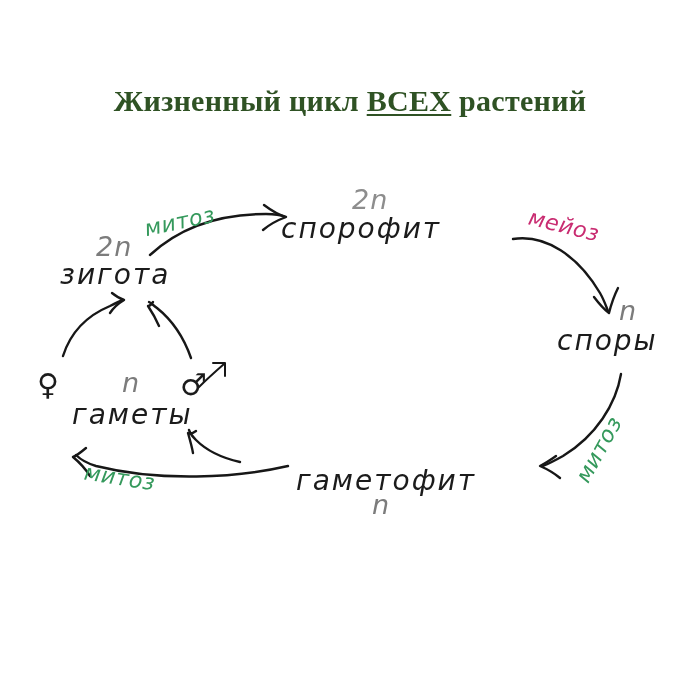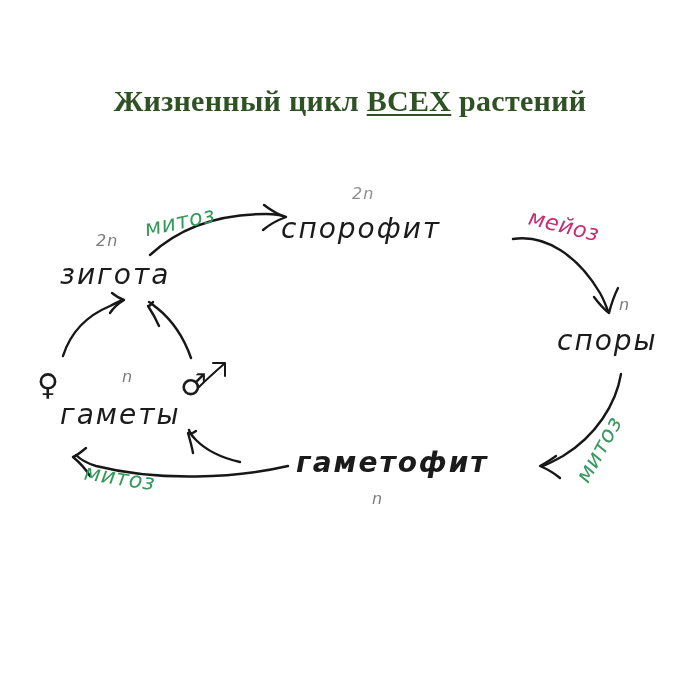--- a/index.html
+++ b/index.html
@@ -45,21 +45,21 @@
     font-style: italic;
     font-weight: 400;
     color: #1b1b1b;
     letter-spacing: 1px;
   }
   .hand.stage {
     font-size: 28px;
     letter-spacing: 2px;
   }
   .hand.ploidy {
-    font-size: 16px;
+    font-size: 27px;
     color: #8d8d8d;
     letter-spacing: 1px;
   }
   .hand.ploidy.dark {
     color: #7c7c7c;
   }
   .hand.process {
     font-size: 22px;
     color: #35995c;
     letter-spacing: 0.5px;
@@ -77,24 +77,24 @@
   
   #ploidy-zygote   { left: 96px;  top: 231px; }
   #label-zygote    { left: 60px;  top: 258px; text-align: right; }
 
   #ploidy-sporophyte { left: 352px; top: 184px; }
   #label-sporophyte  { left: 281px; top: 212px; }
 
   #ploidy-spores   { left: 619px; top: 295px; }
   #label-spores    { left: 557px; top: 324px; text-align: right; }
 
-  #label-gametophyte { left: 296px; top: 446px; font-weight: bold; }
+  #label-gametophyte { left: 296px; top: 464px; }
   #ploidy-gametophyte{ left: 372px; top: 489px; }
 
-  #label-gametes   { left: 60px;  top: 398px; }
+  #label-gametes   { left: 72px;  top: 398px; }
   #ploidy-gametes  { left: 122px; top: 367px; }
   #sym-female      { left: 37px;  top: 367px; }
   #sym-male        { left: 180px; top: 367px; }
 
   #process-mitosis-top    { left: 144px; top: 209px; transform: rotate(-12deg); }
   #process-meiosis        { left: 528px; top: 213px; transform: rotate(14deg); }
   #process-mitosis-right  { left: 563px; top: 437px; transform: rotate(-61deg); }
   #process-mitosis-bottom { left: 84px;  top: 465px; transform: rotate(9deg); }
 
   #arrows {

